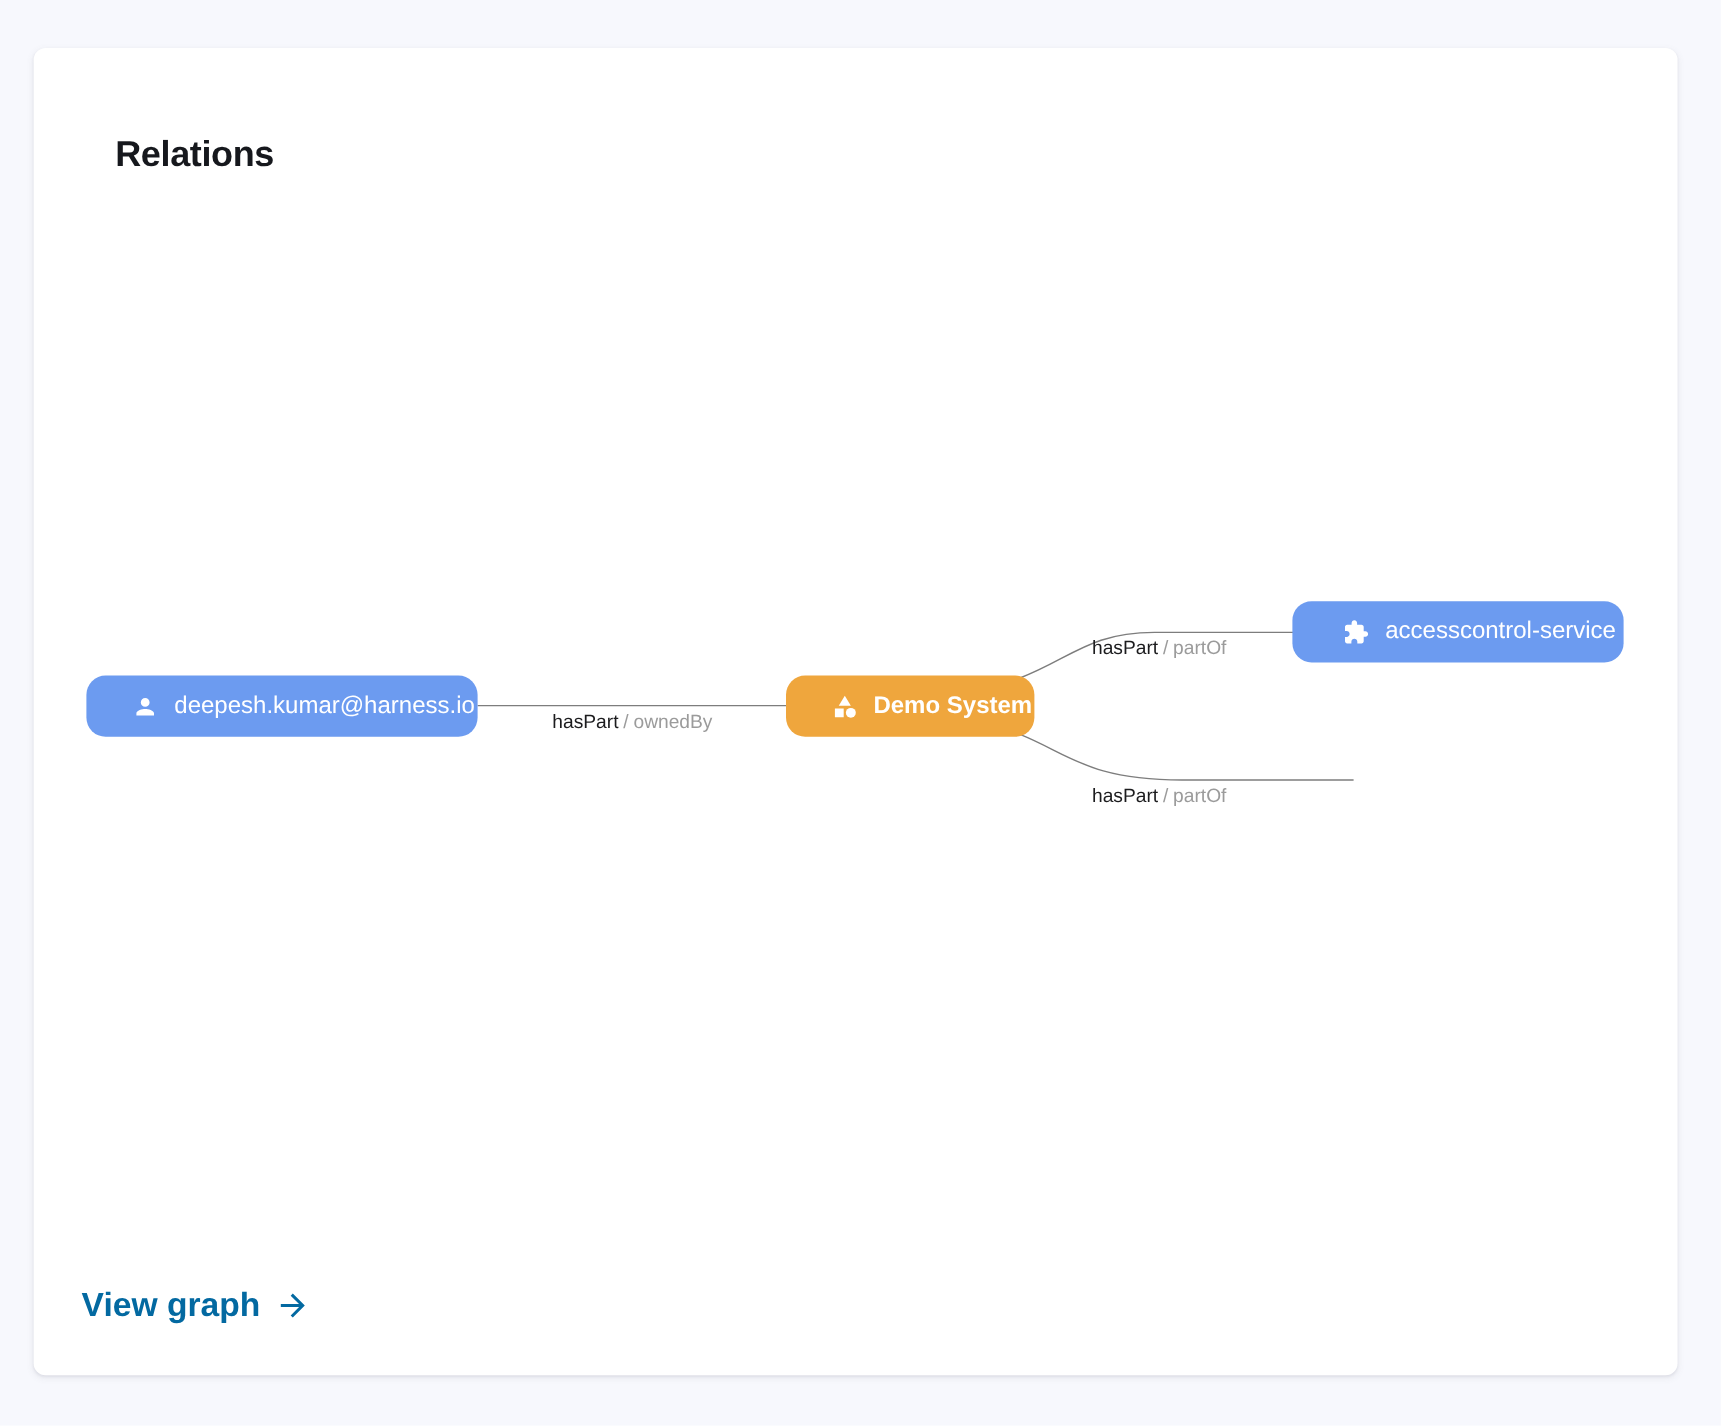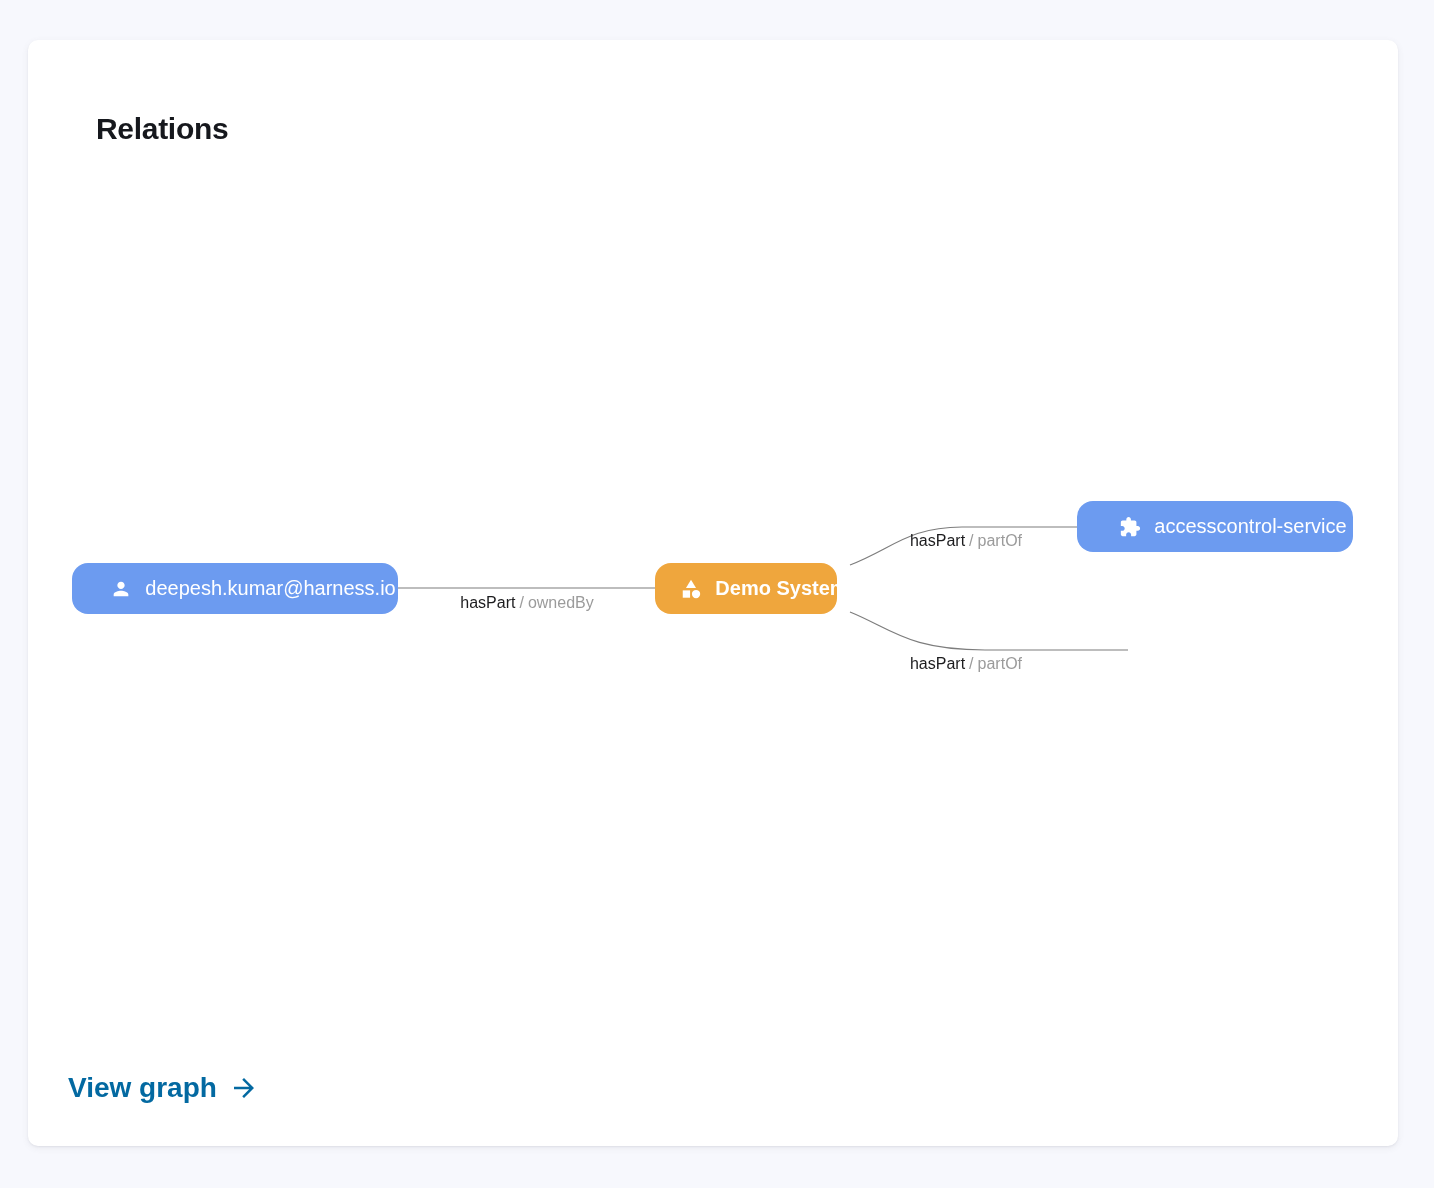--- a/index.html
+++ b/index.html
@@ -60,21 +60,21 @@
     font-size: 20px;
     cursor: pointer;
     white-space: nowrap;
     padding-left: 36px;
   }
   .node-blue   { background: var(--node-blue, #6c9bf0); }
   .node-orange { background: var(--node-orange, #efa63d); font-weight: 700; }
   .node .nicon { width: 22px; height: 22px; display: inline-flex; flex: 0 0 auto; }
   .node .nicon svg { width: 100%; height: 100%; fill: #ffffff; }
   .node-user     { left: 72px;   top: 563px; width: 326px; }
-  .node-system   { left: 655px;  top: 563px; width: 182px; }
+  .node-system   { left: 655px;  top: 563px; width: 207px; }
   .node-service  { left: 1077px; top: 501px; width: 276px; }
   .node-resource { left: 1126px; top: 624px; width: 178px; }
   .edge-label {
     position: absolute;
     transform: translateX(-50%);
     font-size: 16px;
     white-space: nowrap;
     color: var(--label-primary, #1c1c1e);
   }
   .edge-label .sep,

